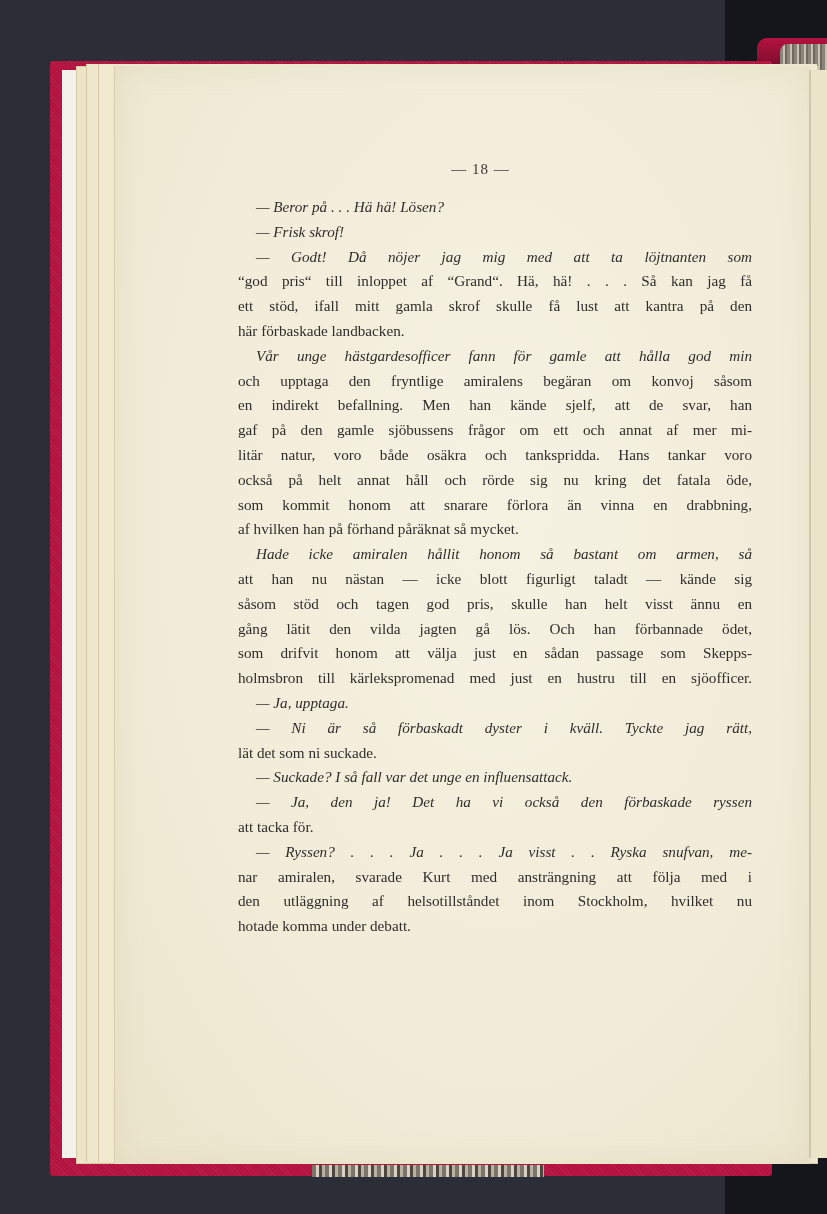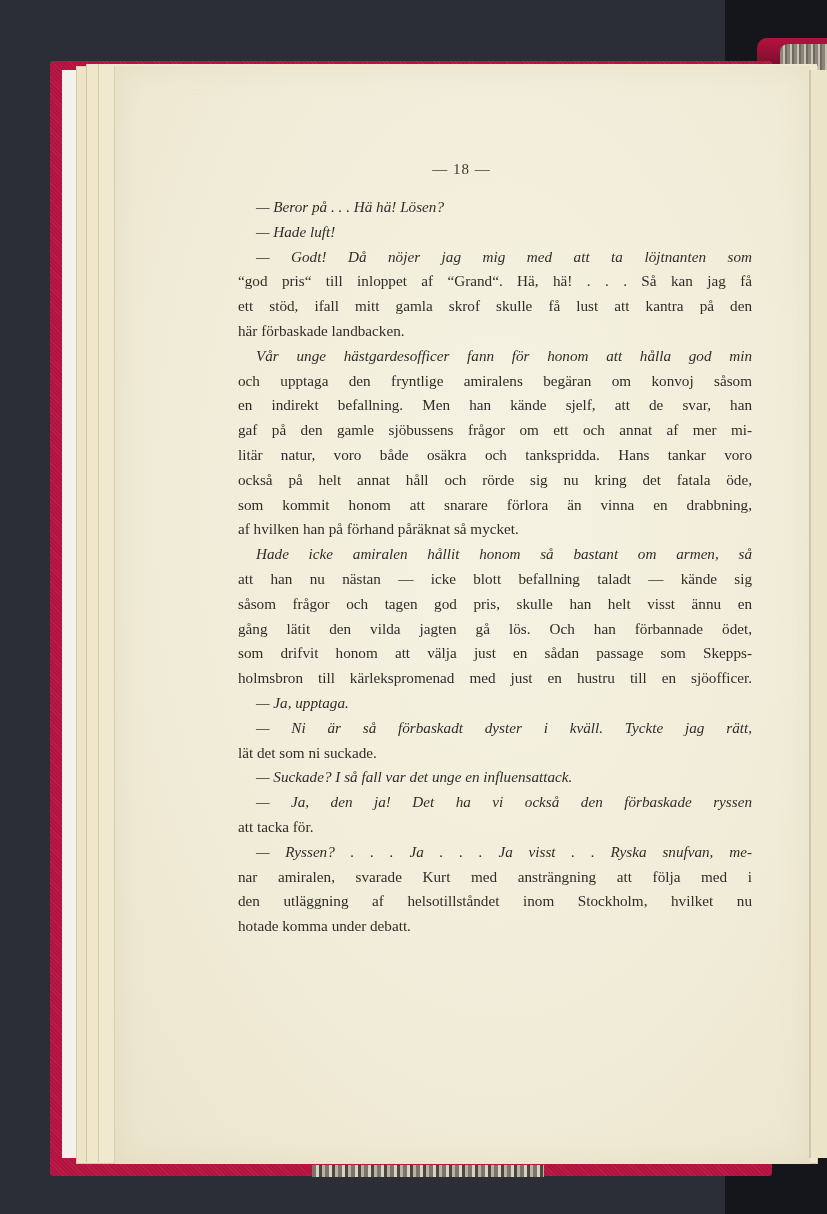--- a/index.html
+++ b/index.html
@@ -57,20 +57,21 @@
     box-shadow: inset 0 0 30px rgba(190,175,130,0.18);
   }
   .page-right-edge {
     position: absolute; left: 809px; top: 70px; width: 18px; height: 1088px;
     background: linear-gradient(90deg, #cfc6ad 0 2px, #ece4c9 2px 100%);
   }
   .page-number {
     position: absolute; left: 0; top: 161px; width: 100%;
     text-align: center; font-size: 15px; color: #3a3834;
     letter-spacing: 1px;
+    padding-left: 19px;
   }
   .text-block {
     position: absolute; left: 238px; top: 195px; width: 514px;
     font-size: 15.2px; line-height: 24.8px; color: #2f2d2a;
     text-align: justify;
   }
   .line {
     display: block; white-space: nowrap; text-align-last: justify;
     height: 24.8px;
   }
@@ -93,36 +94,36 @@
 
 <div class="page"></div>
 <div class="page-right-edge"></div>
 
 <div style="position:absolute;left:114px;top:0;width:695px;height:0;">
   <div class="page-number">— 18 —</div>
 </div>
 
 <div class="text-block" id="text-block">
     <span class="line indent last">— Beror på . . .  Hä hä!  Lösen?</span>
-    <span class="line indent last">— Hade luft!</span>
+    <span class="line indent last">— Frisk skrof!</span>
     <span class="line indent">— Godt!  Då nöjer jag mig med att ta löjtnanten som</span>
     <span class="line">“god pris“ till inloppet af “Grand“.  Hä, hä! . . .  Så kan jag få</span>
     <span class="line">ett stöd, ifall mitt gamla skrof skulle få lust att kantra på den</span>
     <span class="line last">här förbaskade landbacken.</span>
-    <span class="line indent">Vår unge hästgardesofficer fann för honom att hålla god min</span>
+    <span class="line indent">Vår unge hästgardesofficer fann för gamle att hålla god min</span>
     <span class="line">och upptaga den fryntlige amiralens begäran om konvoj såsom</span>
     <span class="line">en indirekt befallning.  Men han kände sjelf, att de svar, han</span>
     <span class="line">gaf på den gamle sjöbussens frågor om ett och annat af mer mi-</span>
     <span class="line">litär natur, voro både osäkra och tankspridda.  Hans tankar voro</span>
     <span class="line">också på helt annat håll och rörde sig nu kring det fatala öde,</span>
     <span class="line">som kommit honom att snarare förlora än vinna en drabbning,</span>
     <span class="line last">af hvilken han på förhand påräknat så mycket.</span>
     <span class="line indent">Hade icke amiralen hållit honom så bastant om armen, så</span>
-    <span class="line">att han nu nästan — icke blott befallning taladt — kände sig</span>
-    <span class="line">såsom frågor och tagen god pris, skulle han helt visst ännu en</span>
+    <span class="line">att han nu nästan — icke blott figurligt taladt — kände sig</span>
+    <span class="line">såsom stöd och tagen god pris, skulle han helt visst ännu en</span>
     <span class="line">gång lätit den vilda jagten gå lös.  Och han förbannade ödet,</span>
     <span class="line">som drifvit honom att välja just en sådan passage som Skepps-</span>
     <span class="line">holmsbron till kärlekspromenad med just en hustru till en sjöofficer.</span>
     <span class="line indent last">— Ja, upptaga.</span>
     <span class="line indent">— Ni är så förbaskadt dyster i kväll.  Tyckte jag rätt,</span>
     <span class="line last">lät det som ni suckade.</span>
     <span class="line indent last">— Suckade?  I så fall var det unge en influensattack.</span>
     <span class="line indent">— Ja, den ja!  Det ha vi också den förbaskade ryssen</span>
     <span class="line last">att tacka för.</span>
     <span class="line indent">— Ryssen? . . .  Ja . . .  Ja visst . .  Ryska snufvan, me-</span>

